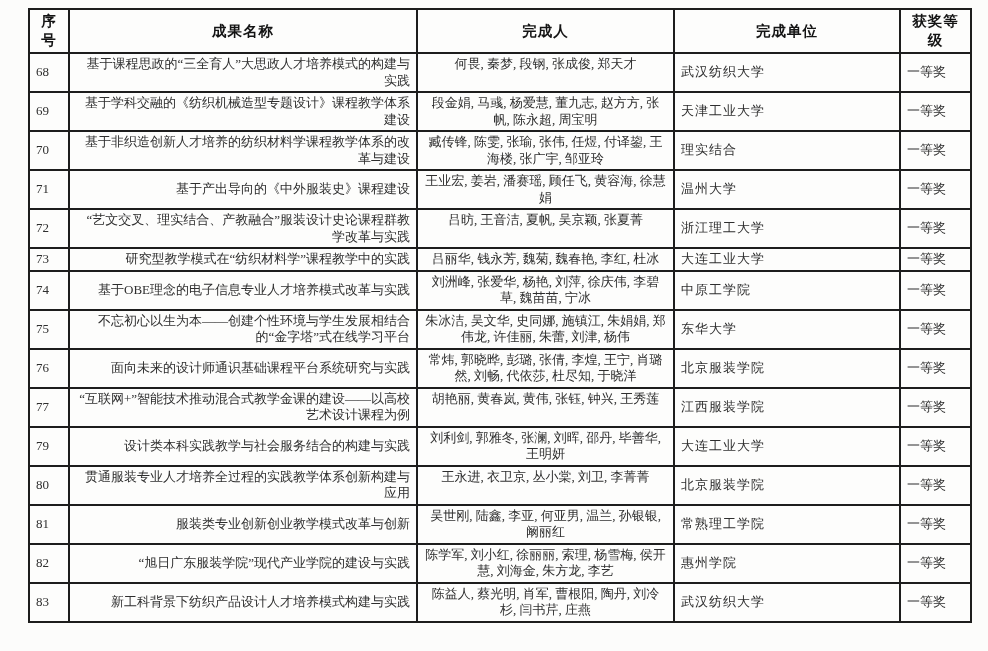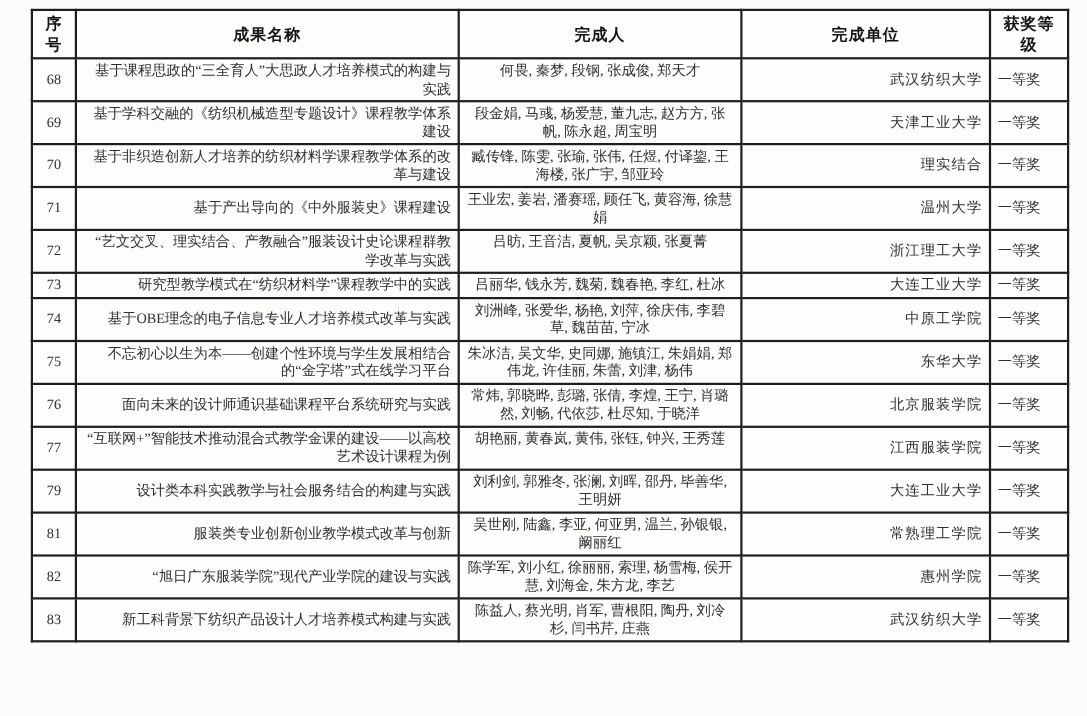--- a/index.html
+++ b/index.html
@@ -37,35 +37,34 @@
     padding: 2px 4px;
     letter-spacing: 1px;
   }
   table.results td {
     font-size: 13px;
     line-height: 16.5px;
     color: #2e2e2e;
     padding: 2px 6px;
   }
   td.cell-no {
-    text-align: center;
     vertical-align: middle;
     font-size: 13.5px;
     color: #333;
   }
   td.cell-title {
     text-align: right;
     vertical-align: middle;
   }
   td.cell-people {
     text-align: center;
     vertical-align: top;
   }
   td.cell-unit {
-    text-align: right;
+    text-align: left;
     vertical-align: middle;
     color: #454545;
     letter-spacing: 1px;
   }
   td.cell-award {
     text-align: left;
     vertical-align: middle;
     color: #454545;
   }
 </style>
@@ -162,20 +161,27 @@
           <td class="cell-award">一等奖</td>
         </tr>
         <tr>
           <td class="cell-no">79</td>
           <td class="cell-title">设计类本科实践教学与社会服务结合的构建与实践</td>
           <td class="cell-people">刘利剑, 郭雅冬, 张澜, 刘晖, 邵丹, 毕善华, 王明妍</td>
           <td class="cell-unit">大连工业大学</td>
           <td class="cell-award">一等奖</td>
         </tr>
         <tr>
+          <td class="cell-no">80</td>
+          <td class="cell-title">贯通服装专业人才培养全过程的实践教学体系创新构建与应用</td>
+          <td class="cell-people">王永进, 衣卫京, 丛小棠, 刘卫, 李菁菁</td>
+          <td class="cell-unit">北京服装学院</td>
+          <td class="cell-award">一等奖</td>
+        </tr>
+        <tr>
           <td class="cell-no">81</td>
           <td class="cell-title">服装类专业创新创业教学模式改革与创新</td>
           <td class="cell-people">吴世刚, 陆鑫, 李亚, 何亚男, 温兰, 孙银银, 阚丽红</td>
           <td class="cell-unit">常熟理工学院</td>
           <td class="cell-award">一等奖</td>
         </tr>
         <tr>
           <td class="cell-no">82</td>
           <td class="cell-title">“旭日广东服装学院”现代产业学院的建设与实践</td>
           <td class="cell-people">陈学军, 刘小红, 徐丽丽, 索理, 杨雪梅, 侯开慧, 刘海金, 朱方龙, 李艺</td>

